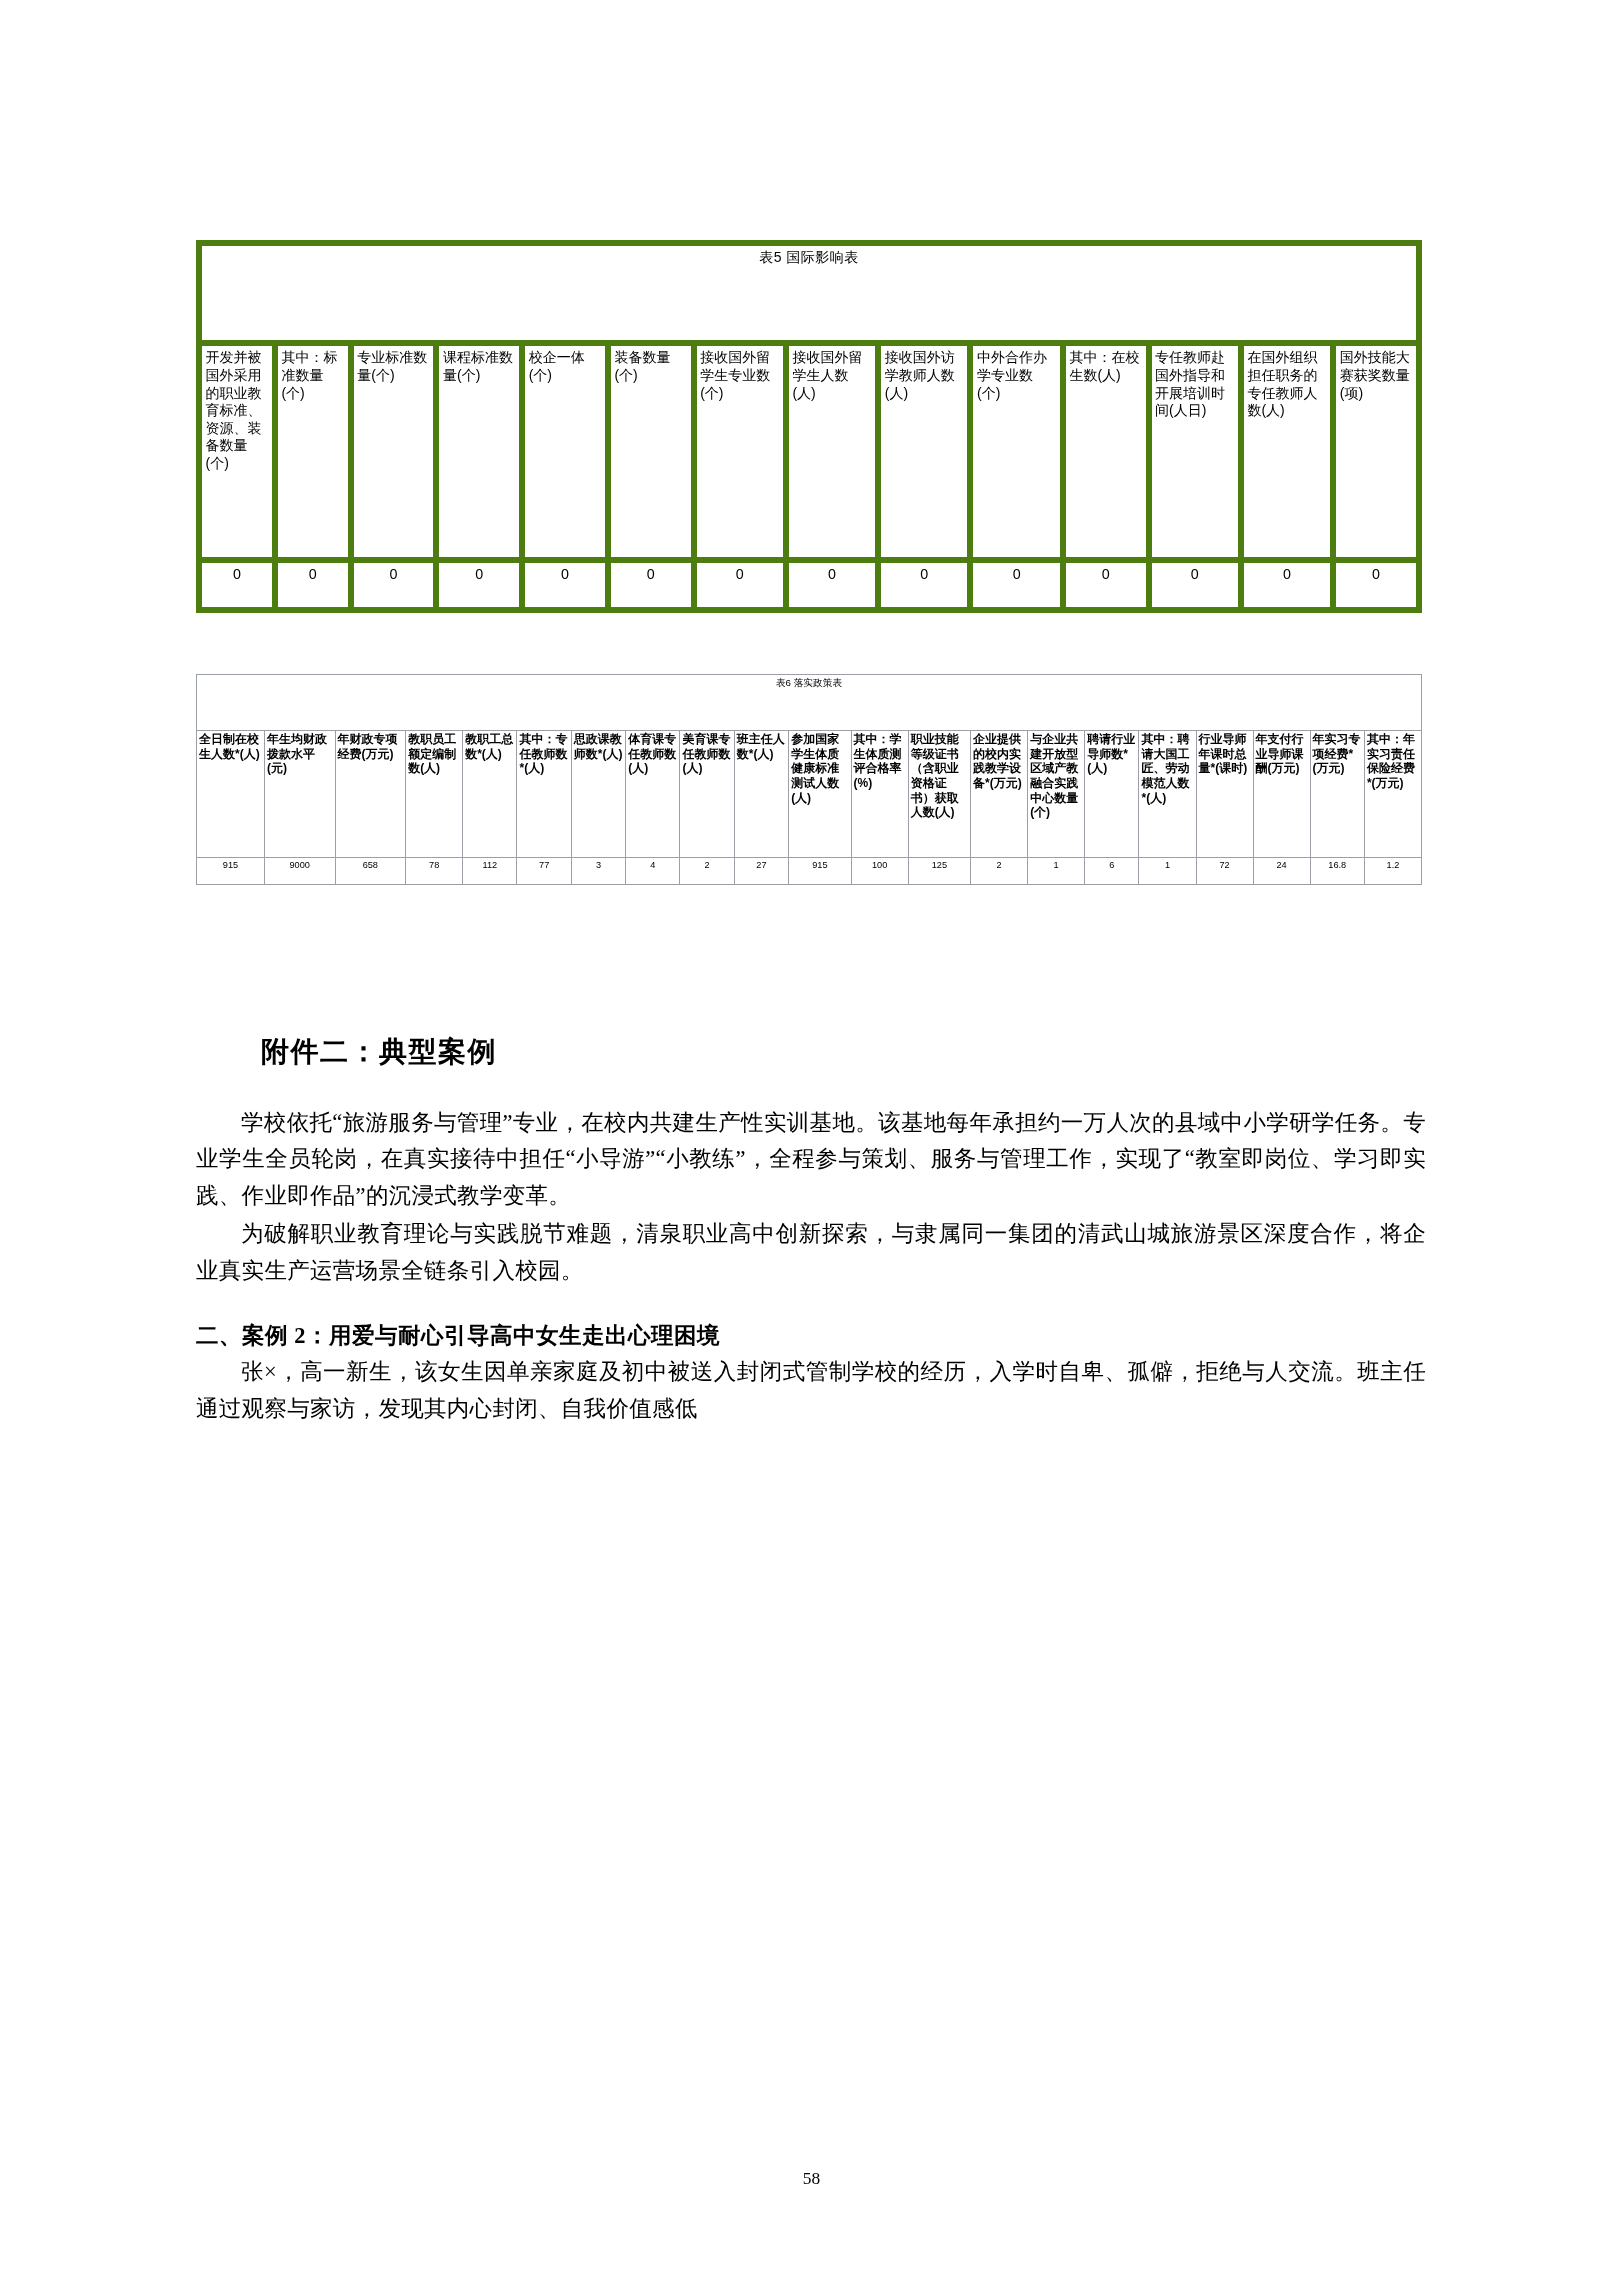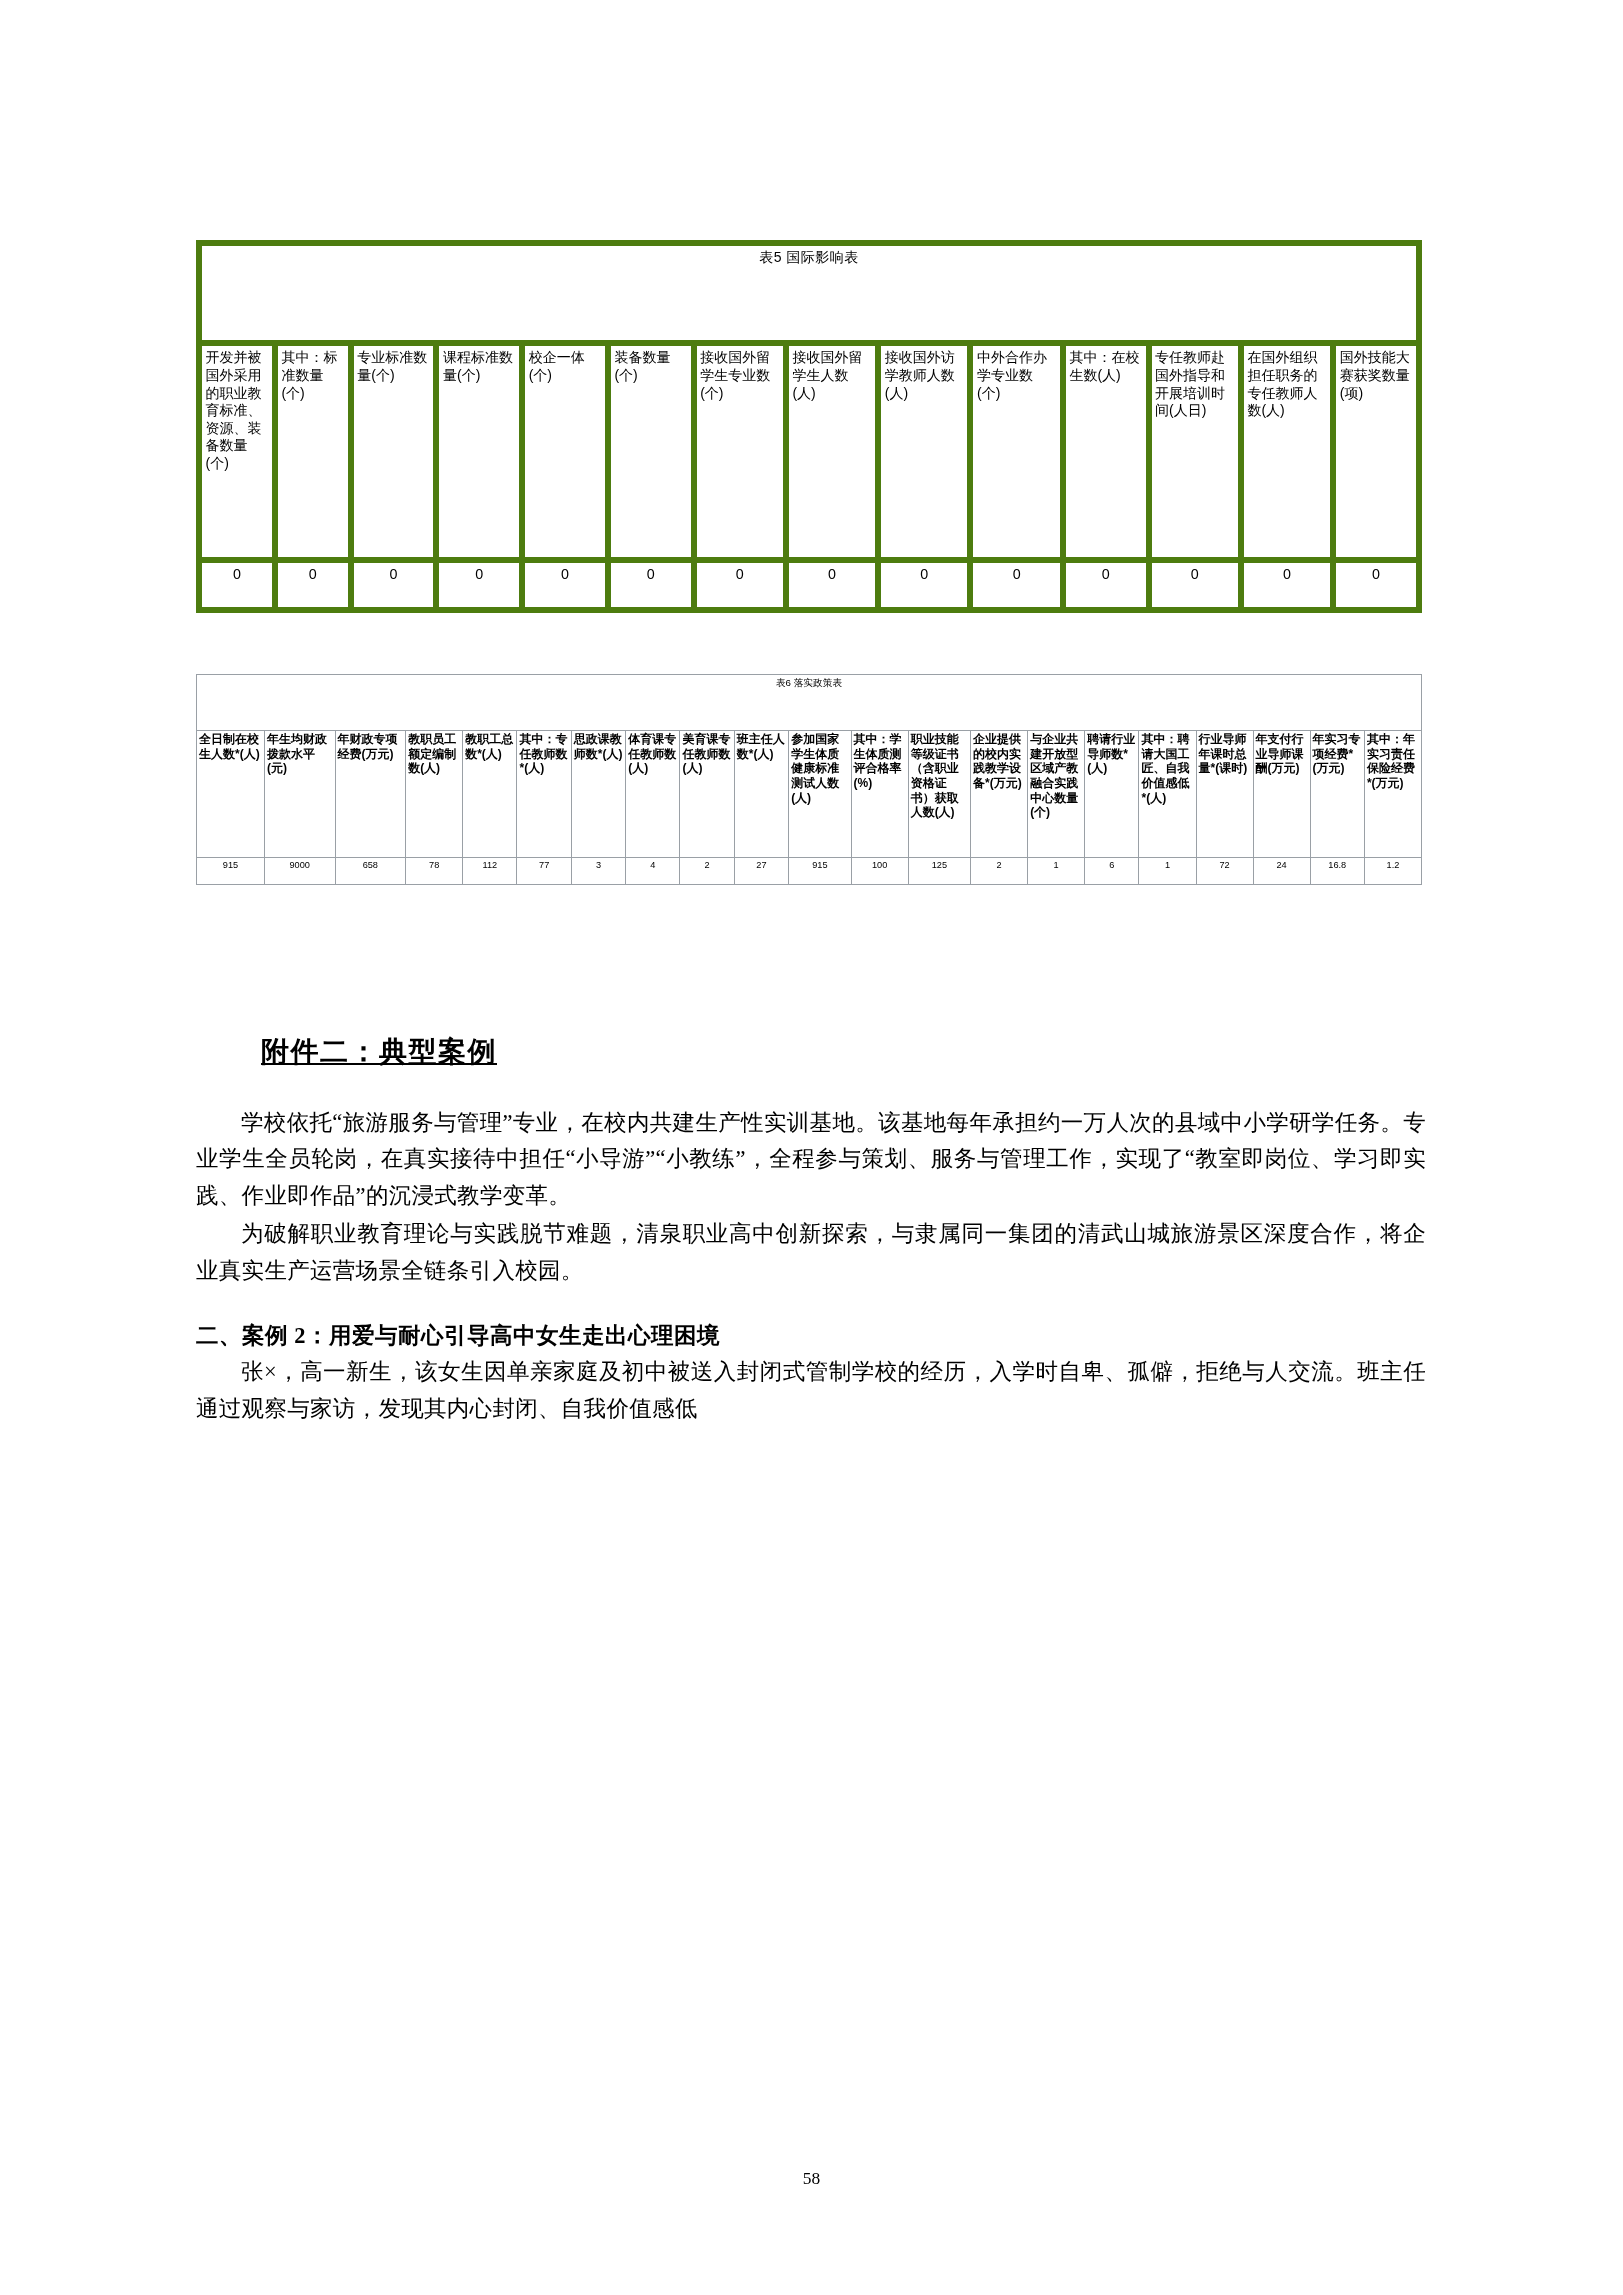--- a/index.html
+++ b/index.html
@@ -108,21 +108,20 @@
     top: 1033px;
     width: 1230px;
   }
   h1.appendix-title {
     margin: 0 0 34px 0;
     padding-left: 65px;
     font-size: 28px;
     font-weight: bold;
     letter-spacing: 1.5px;
     font-family: "Liberation Serif", "DejaVu Serif", serif;
-    text-decoration: underline;
   }
   h2.case-heading {
     margin: 0 0 3.1px 0;
     font-size: 22.5px;
     font-weight: bold;
     letter-spacing: 0.5px;
   }
   p.para {
     margin: 0 0 2px 0;
     font-size: 22.5px;
@@ -246,21 +245,21 @@
         <td>思政课教师数*(人)</td>
         <td>体育课专任教师数(人)</td>
         <td>美育课专任教师数(人)</td>
         <td>班主任人数*(人)</td>
         <td>参加国家学生体质健康标准测试人数(人)</td>
         <td>其中：学生体质测评合格率(%)</td>
         <td>职业技能等级证书（含职业资格证书）获取人数(人)</td>
         <td>企业提供的校内实践教学设备*(万元)</td>
         <td>与企业共建开放型区域产教融合实践中心数量(个)</td>
         <td>聘请行业导师数*(人)</td>
-        <td>其中：聘请大国工匠、自我价值感低*(人)</td>
+        <td>其中：聘请大国工匠、劳动模范人数*(人)</td>
         <td>行业导师年课时总量*(课时)</td>
         <td>年支付行业导师课酬(万元)</td>
         <td>年实习专项经费*(万元)</td>
         <td>其中：年实习责任保险经费*(万元)</td>
       </tr>
       <tr class="t6-val">
         <td>915</td>
         <td>9000</td>
         <td>658</td>
         <td>78</td>

